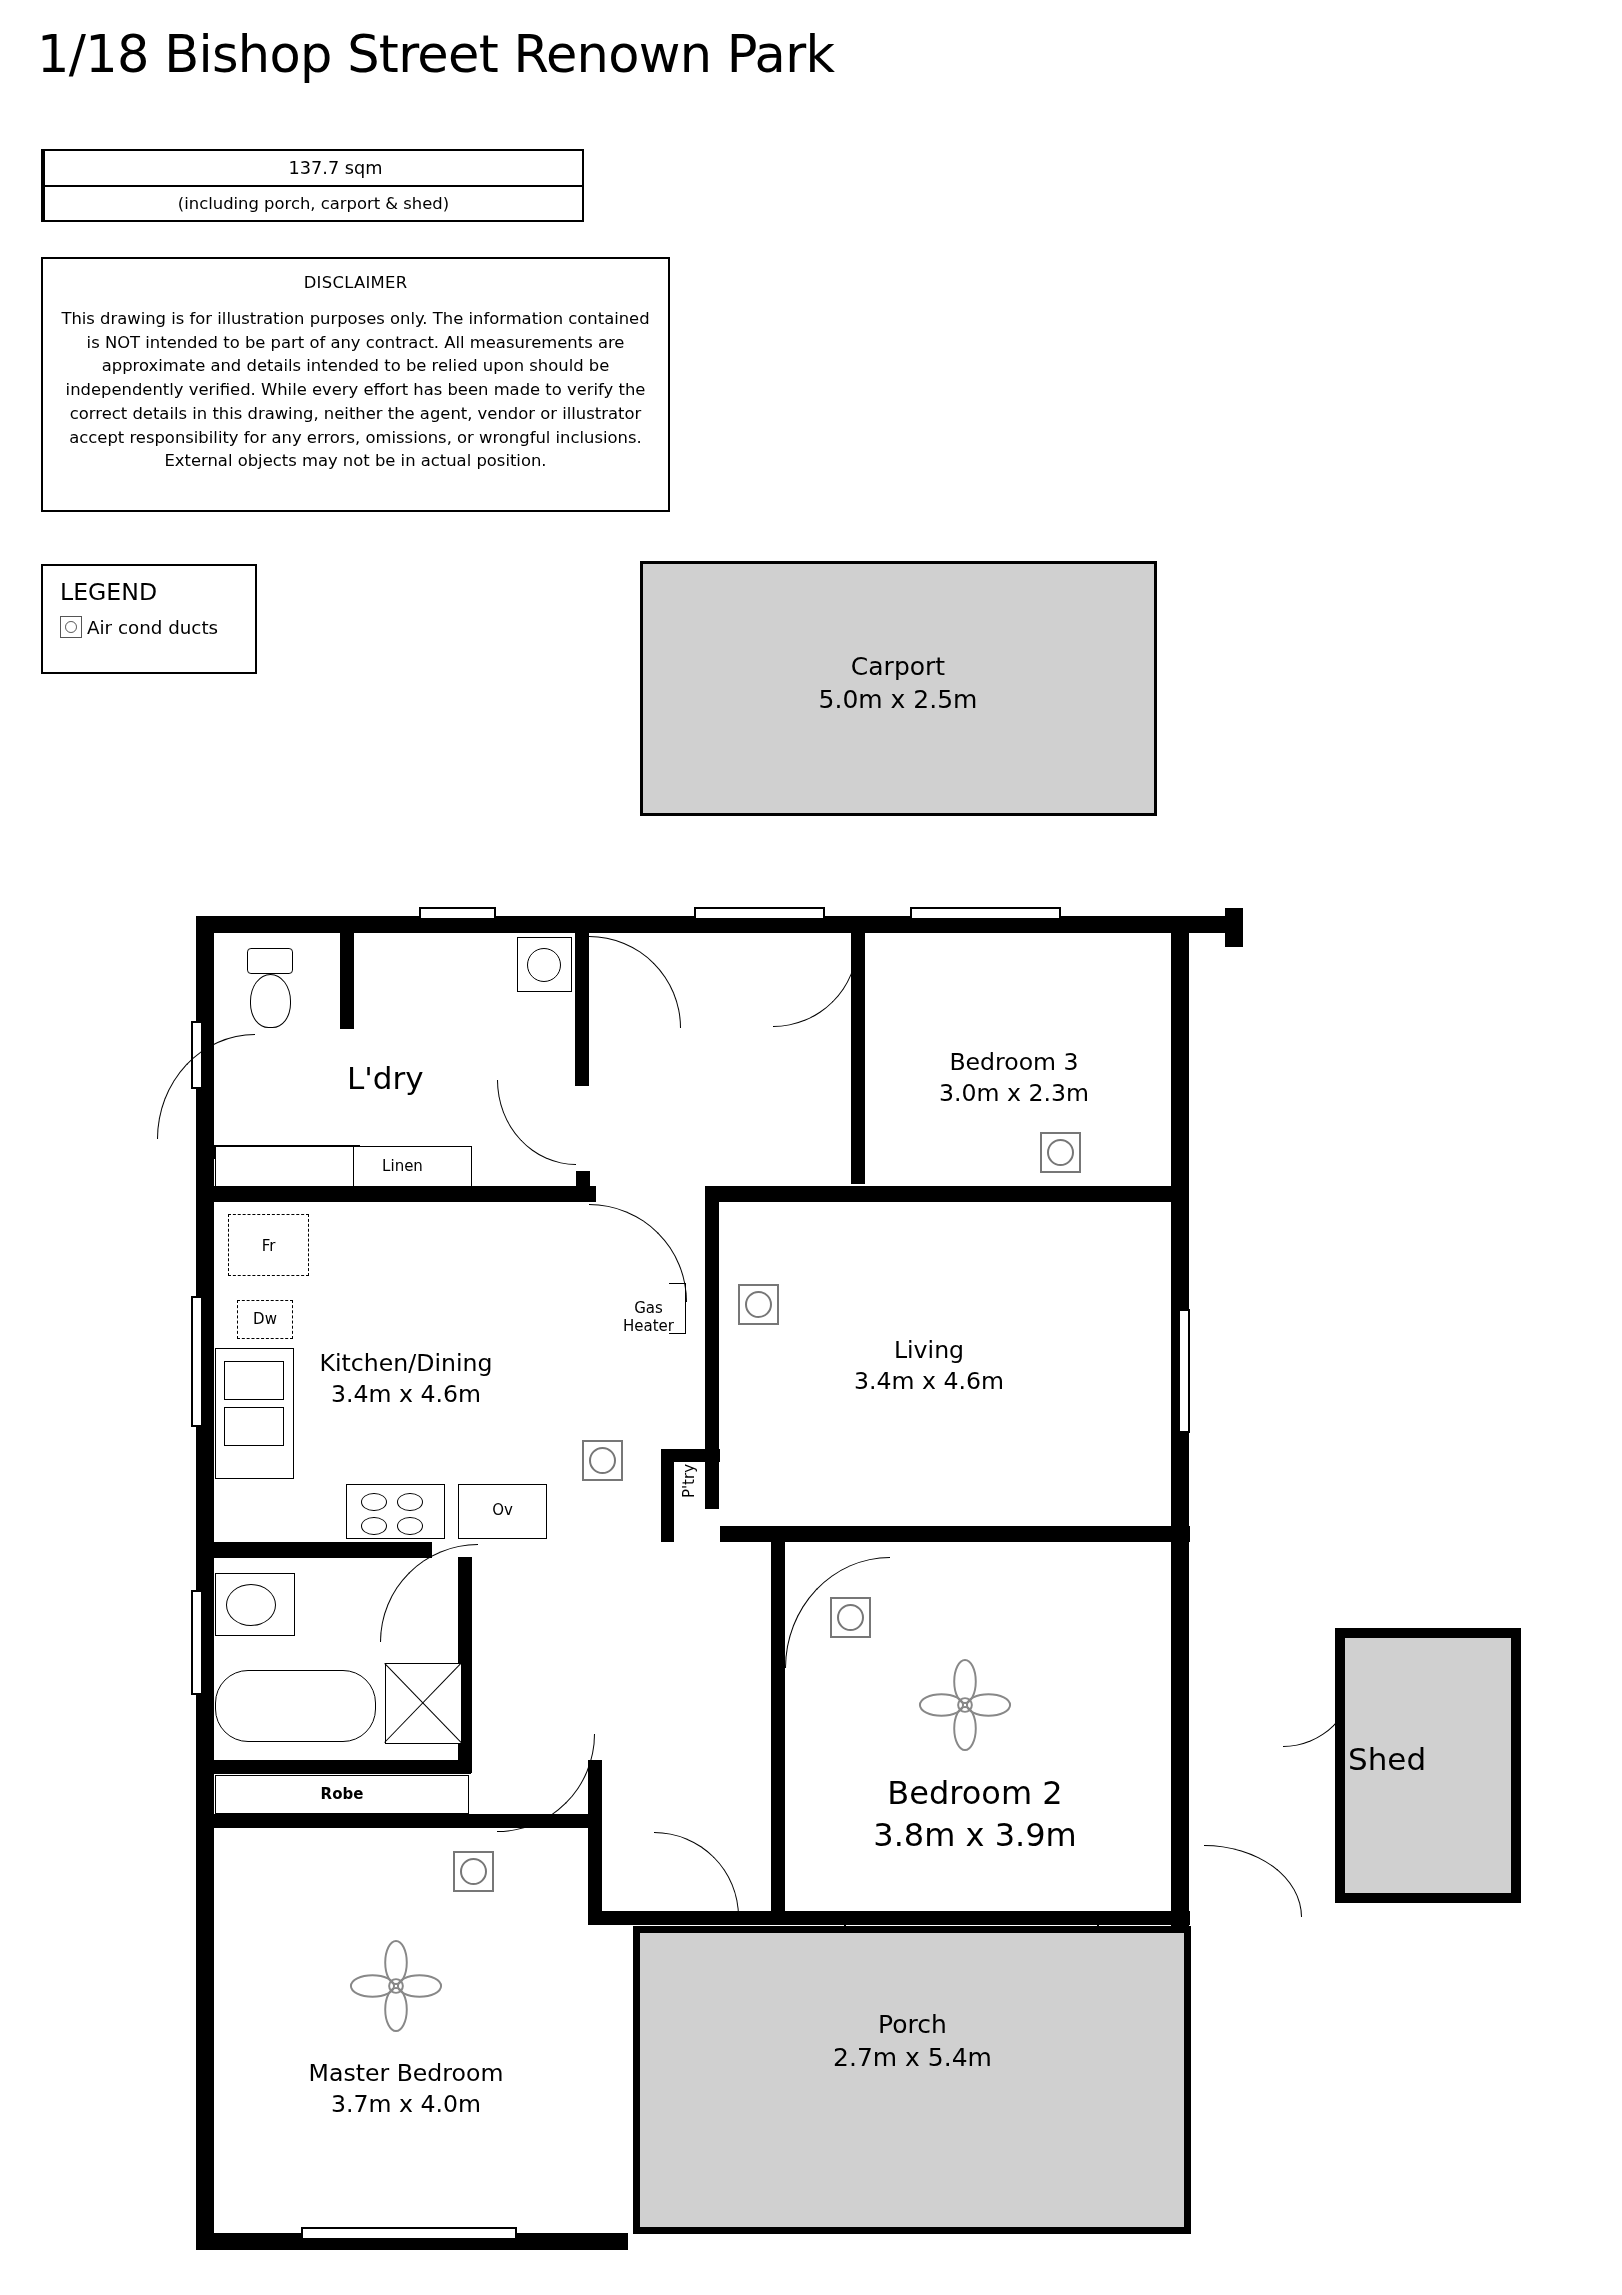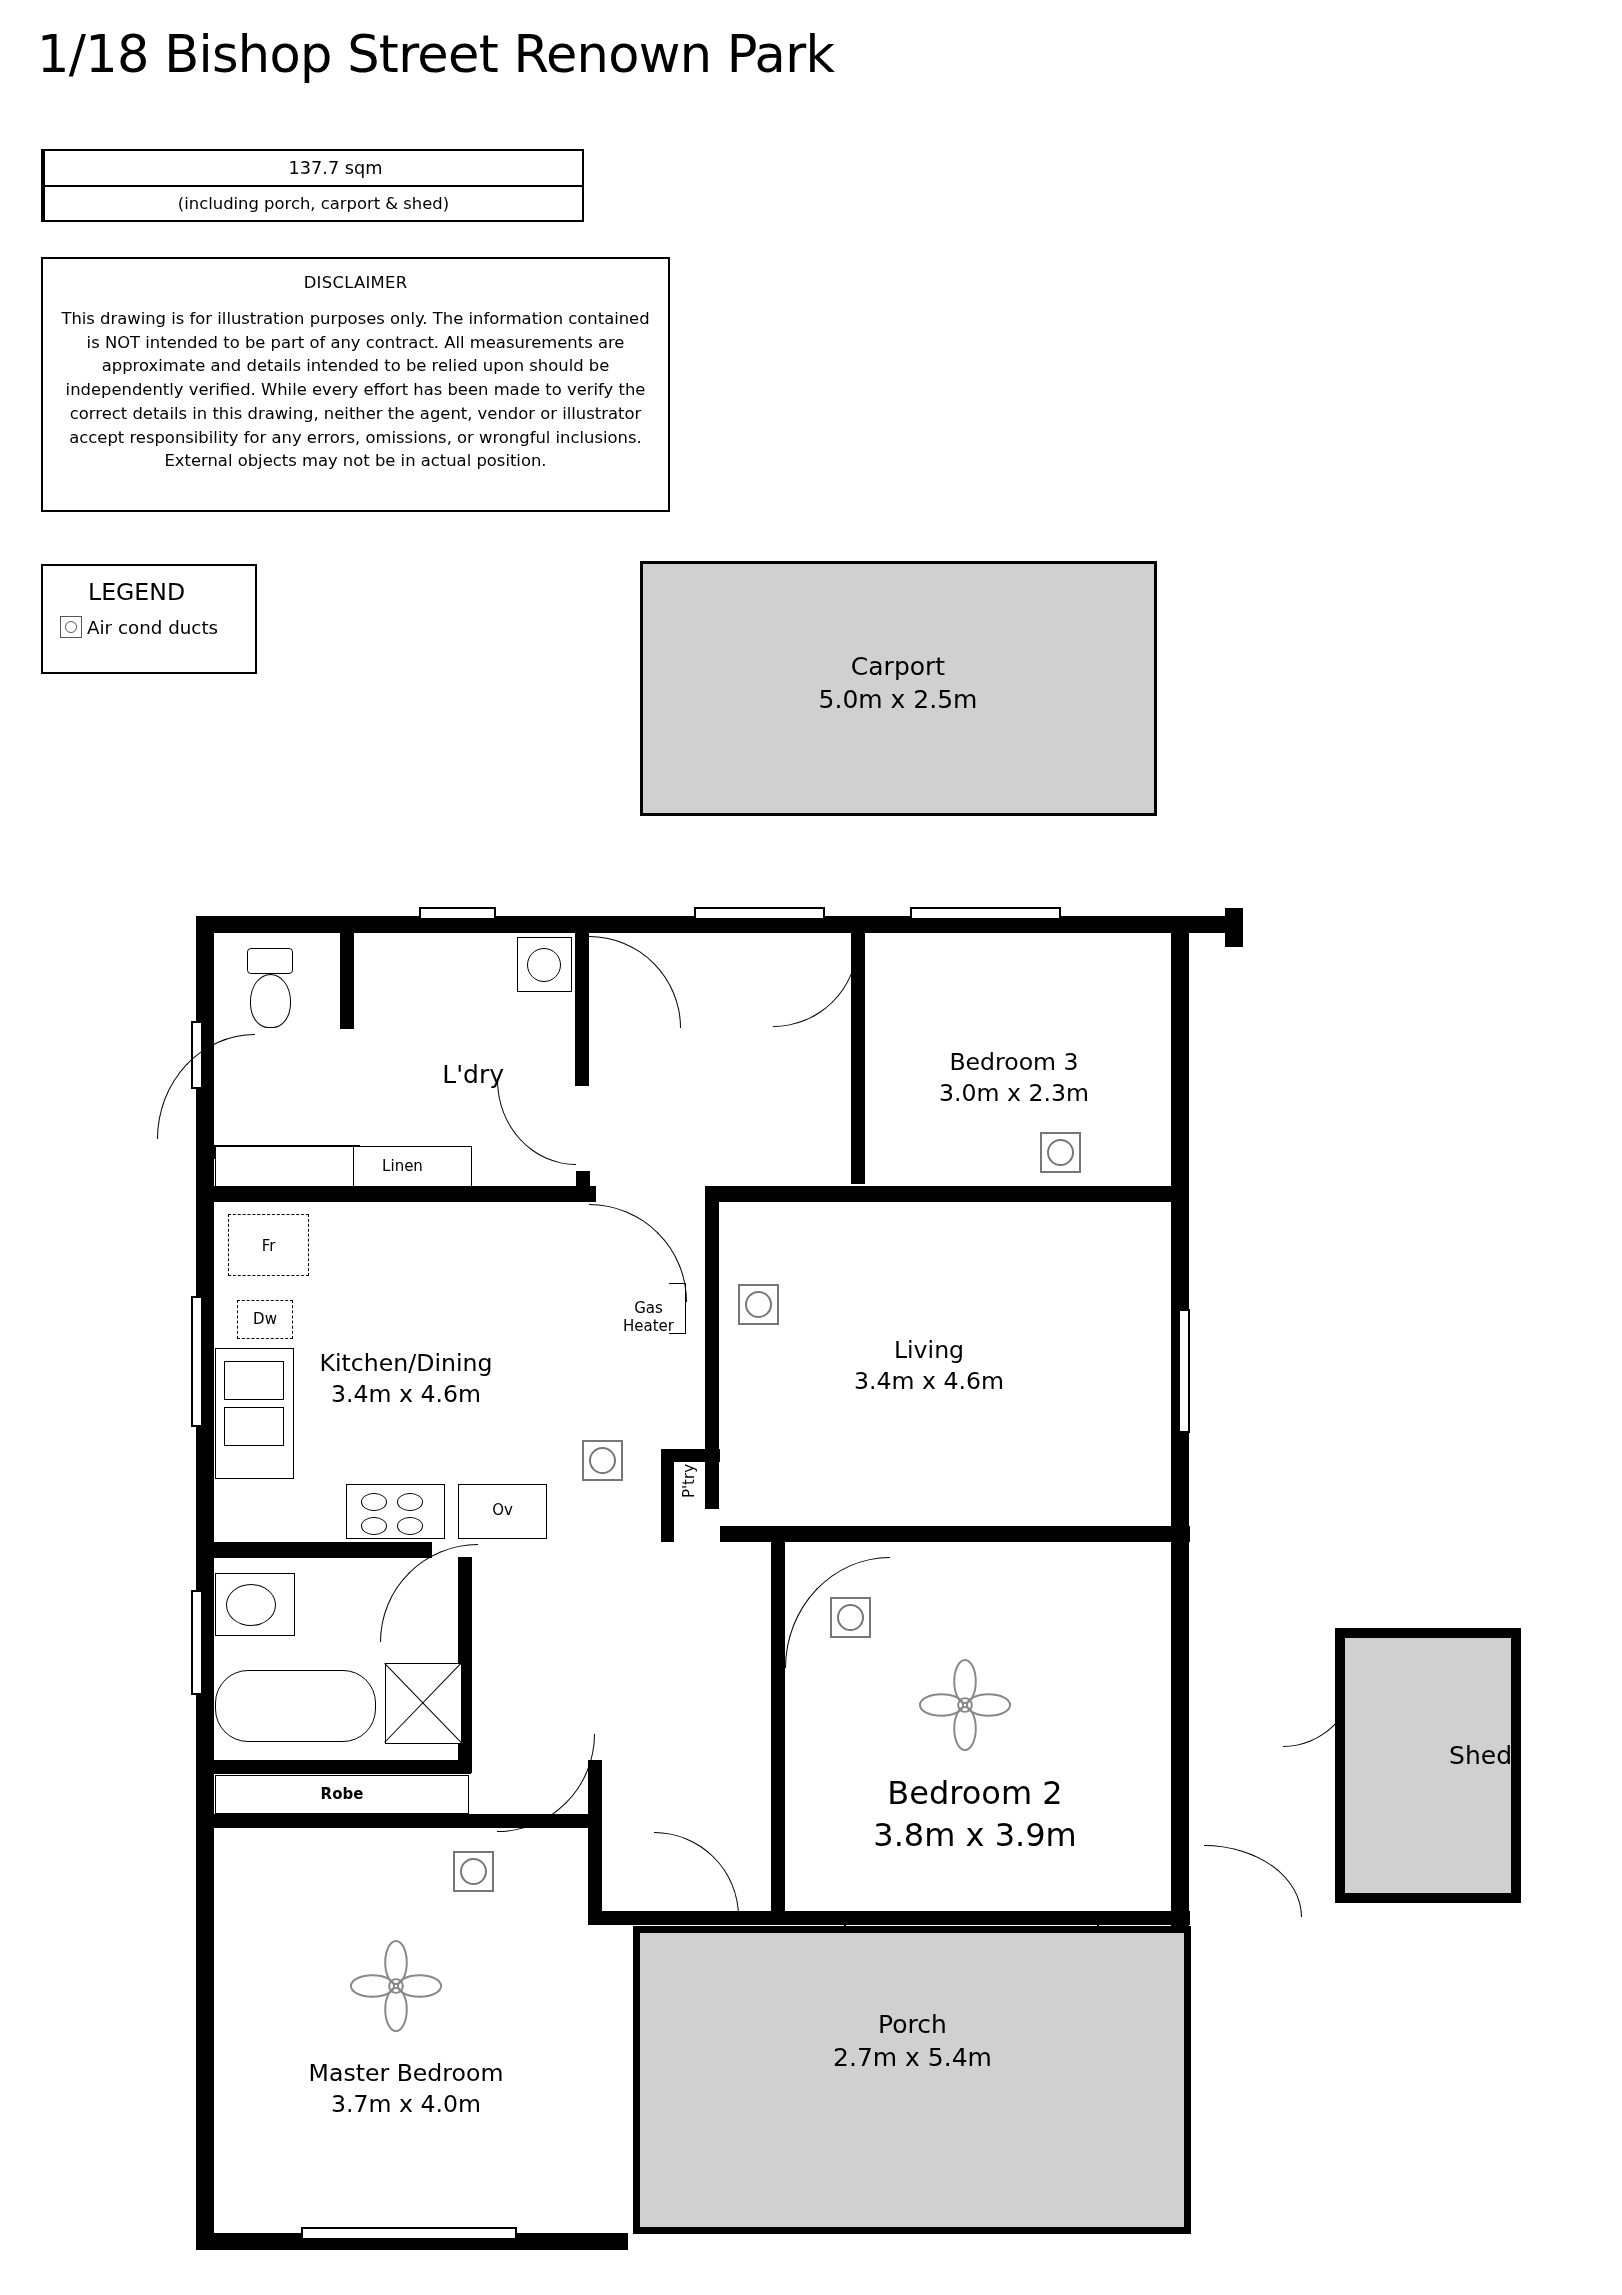--- a/index.html
+++ b/index.html
@@ -104,21 +104,20 @@
     top: 564px;
     width: 216px;
     height: 110px;
     border: 2px solid #000;
     box-sizing: border-box;
     padding: 11.8px 0 0 17px;
   }
   #legend-title {
     font-size: 23.6px;
     margin-bottom: 10.5px;
-    margin-left: 28px;
   }
   #legend-row {
     display: flex;
     align-items: center;
     gap: 5px;
   }
   .duct-icon {
     width: 22px;
     height: 22px;
     border: 1.3px solid #555;
@@ -169,22 +168,22 @@
   .room-label .dim { display: block; }
   .small-label {
     position: absolute;
     font-size: 15px;
     text-align: center;
     white-space: nowrap;
     line-height: 1.2;
   }
   .big-label {
     position: absolute;
-    font-size: 25px;
-    text-align: right;
+    font-size: 31px;
+    text-align: left;
     white-space: nowrap;
   }
 
   
   .door {
     position: absolute;
     border: 1.3px solid #000;
     box-sizing: border-box;
     background: transparent;
   }

